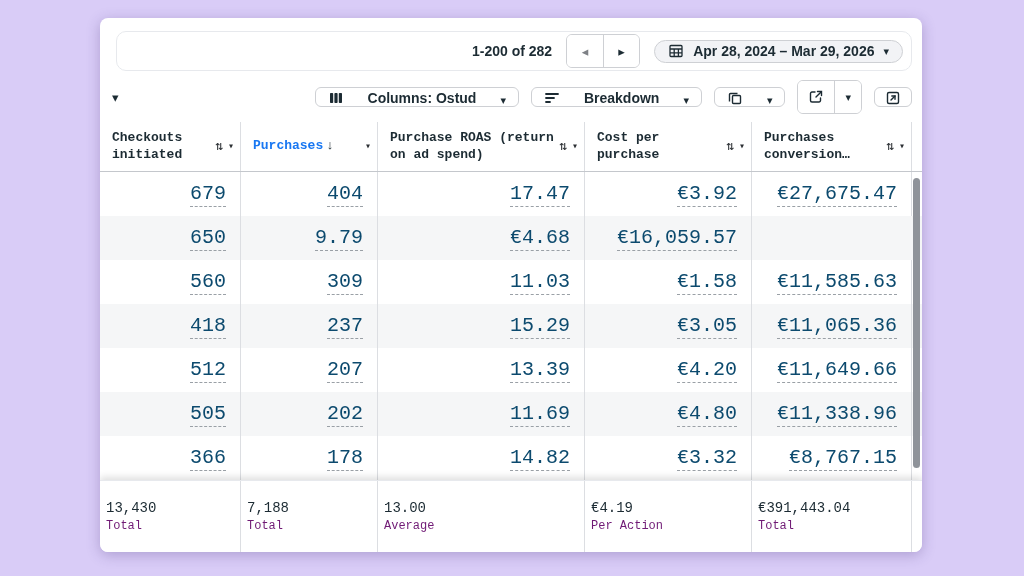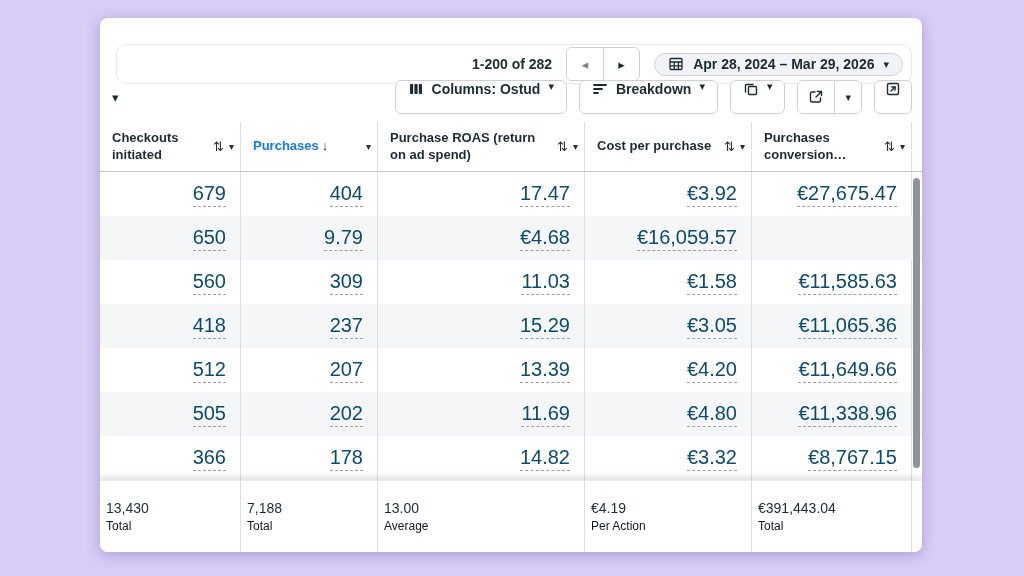--- a/index.html
+++ b/index.html
@@ -10,21 +10,21 @@
     overflow:hidden;position:relative;
     color:#1c2b33;
   }
   .card{
     position:absolute;left:100px;top:18px;width:822px;height:534px;
     background:#fff;border-radius:8px;overflow:hidden;
     box-shadow:0 3px 14px rgba(60,40,110,0.28);
   }
   
   .topbar{
-    position:absolute;top:26px;left:16px;right:10px;height:40px;
+    position:absolute;top:13px;left:16px;right:10px;height:40px;
     border:1px solid #e7e9ed;border-radius:10px;background:#fff;
     display:flex;align-items:center;justify-content:flex-end;gap:14px;
     padding:0 8px;box-sizing:border-box;
   }
   .results{font-size:14px;font-weight:700;color:#1c2b33;}
   .pager{display:flex;height:32px;border:1px solid #ced0d4;border-radius:6px;overflow:hidden;background:#fff;}
   .pager button{width:36px;border:none;background:#fff;display:flex;align-items:center;justify-content:center;cursor:pointer;padding:0;font-size:13px;}
   .pager button + button{border-left:1px solid #ced0d4;}
   .prev-glyph{color:#7e8186;}
   .next-glyph{color:#1c2b33;}
@@ -36,33 +36,33 @@
   }
   .chev{font-size:11px;line-height:1;color:#1c2b33;}
   
   .toolbar2{
     position:absolute;top:60px;left:8px;right:10px;height:38px;
     display:flex;align-items:center;justify-content:space-between;
   }
   .caret{font-size:13px;color:#1c2b33;padding:0 4px;cursor:pointer;}
   .tools{display:flex;align-items:center;gap:12px;}
   .btn{
-    height:34px;display:inline-flex;align-items:flex-start;gap:8px;padding:0 12px;
+    height:20px;display:inline-flex;align-items:flex-end;gap:24px;padding:0 12px;
     border:1px solid #ced0d4;border-radius:6px;background:#fff;
     font-size:14px;font-weight:700;color:#1c2b33;cursor:pointer;box-sizing:border-box;
     font-family:inherit;
   }
   .split{display:inline-flex;height:34px;border:1px solid #ced0d4;border-radius:6px;overflow:hidden;background:#fff;box-sizing:border-box;}
   .split > span{display:flex;align-items:center;justify-content:center;padding:0 10px;background:#fff;cursor:pointer;}
   .split > span + span{border-left:1px solid #ced0d4;}
   .icon-only{width:38px;padding:0;justify-content:center;}
   .ico{display:flex;align-items:center;justify-content:center;}
   
   .table{position:absolute;left:0;right:0;top:104px;bottom:0;}
-  .grid{display:grid;grid-template-columns:141px 137px 207px 167px 160px 1fr;}
+  .grid{display:grid;grid-template-columns:141px 137px 207px 167px 160px 1fr;font-family:Liberation Mono, monospace;}
   .thead{height:50px;border-bottom:1px solid #c4c7cc;background:#fff;box-sizing:border-box;}
   .th{
     display:flex;align-items:center;justify-content:space-between;
     padding:0 6px 0 12px;border-right:1px solid #dcdee2;box-sizing:border-box;
     cursor:pointer;min-width:0;
   }
   .th.gutter,.td.gutter{border-right:none;padding:0;cursor:default;}
   .th-label{font-size:13px;font-weight:700;color:#1c2b33;line-height:1.25;}
   .th-label.sorted{color:#1877f2;}
   .sort-desc{color:#1c2b33;font-weight:700;font-size:13px;margin-left:3px;}
@@ -72,21 +72,21 @@
   .tr{height:44px;background:#fff;}
   .tr.alt{background:#f5f6f7;}
   .td{
     display:flex;align-items:center;justify-content:flex-end;
     padding:0 14px 0 6px;border-right:1px solid #dcdee2;box-sizing:border-box;min-width:0;
   }
   .val{font-size:20px;color:#0c4a6e;border-bottom:1px dashed #9aa0a6;padding-bottom:1px;white-space:nowrap;}
   .totals-row{height:72px;background:#fff;box-shadow:0 -3px 7px rgba(0,0,0,0.13);position:relative;border-top:1px solid #e7e9ed;box-sizing:border-box;}
   .total-td{flex-direction:column;justify-content:center;align-items:flex-start;gap:3px;}
   .total-value{font-size:14px;color:#1c2b33;white-space:nowrap;}
-  .total-label{font-size:12px;color:#0f172a;white-space:nowrap;}
+  .total-label{font-size:12px;color:#701a75;white-space:nowrap;}
   .vscroll{position:absolute;right:2px;top:160px;width:7px;height:290px;border-radius:4px;background:#8f939a;z-index:4;cursor:pointer;}
 </style>
 </head>
 <body>
 
 <div class="card">
 
   <div class="topbar">
     <span class="results">1-200 of 282</span>
     <div class="pager">

